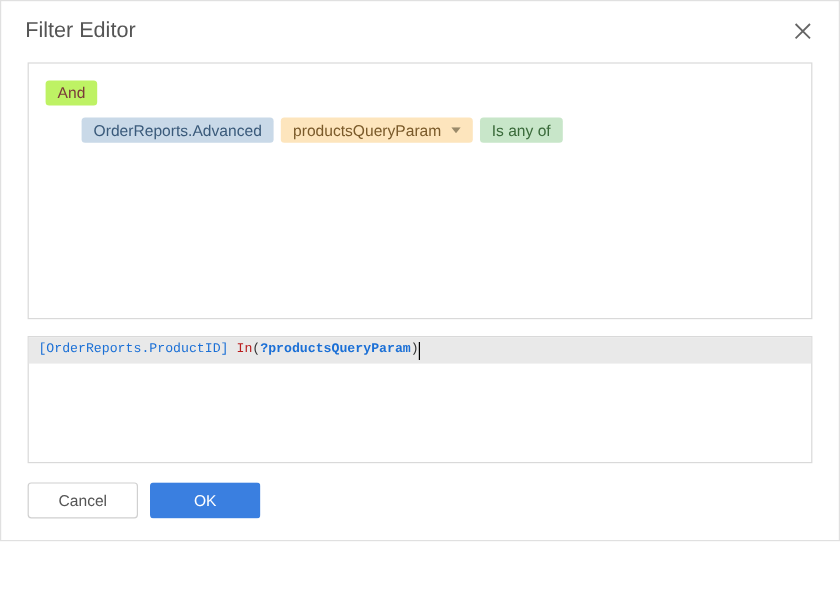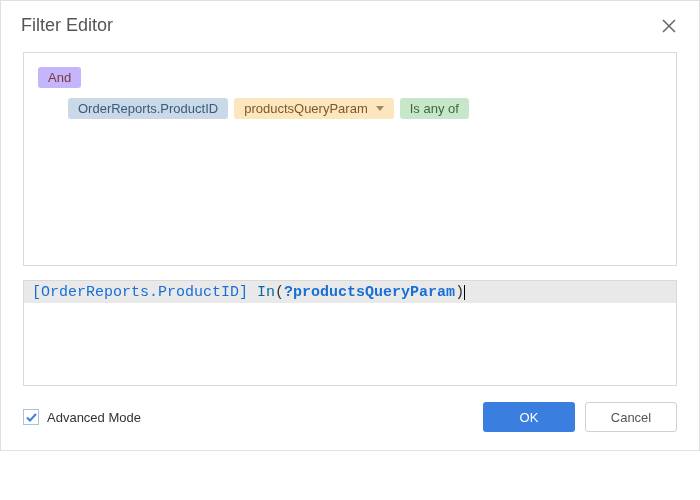--- a/index.html
+++ b/index.html
@@ -49,21 +49,21 @@
       gap: 14px;
     }
     .visual-panel {
       border: 1px solid #d9d9d9;
       min-height: 214px;
       padding: 14px 14px;
       background: #fff;
     }
     .group-op {
       display: inline-block;
-      background: #c4b5fd;
+      background: #bef264;
       color: #7a3a3a;
       padding: 3px 10px;
       border-radius: 3px;
       font-size: 13px;
       cursor: pointer;
     }
     .condition-row {
       margin-top: 10px;
       margin-left: 30px;
       display: flex;
@@ -93,28 +93,28 @@
     .expr-panel {
       border: 1px solid #d9d9d9;
       height: 106px;
       background: #fff;
       position: relative;
     }
     .expr-line {
       background: #e9e9e9;
       padding: 4px 8px;
       font-family: Consolas, "Courier New", monospace;
-      font-size: 15px;
-      display: flex;
-      align-items: center;
+      font-size: 11px;
+      display: flex;
+      align-items: flex-start;
       white-space: pre;
       height: 22px;
     }
     .tok-field { color: #1a6fd6; }
-    .tok-func { color: #0369a1; }
+    .tok-func { color: #b91c1c; }
     .tok-param { color: #1a6fd6; font-weight: bold; }
     .tok-punc { color: #333; }
     .caret {
       display: inline-block;
       width: 1px;
       height: 15px;
       background: #000;
       margin-left: 0;
       vertical-align: middle;
     }
@@ -165,47 +165,39 @@
       <svg viewBox="0 0 14 14">
           <path d="M1 1 L13 13 M13 1 L1 13"></path>
         </svg>
     </div>
   </div>
 
   <div class="body">
     <div class="visual-panel">
       <span class="group-op">And</span>
       <div class="condition-row">
-        <span class="chip chip-field">OrderReports.ProductID</span>
+        <span class="chip chip-field">OrderReports.Advanced</span>
         <span class="chip chip-value">
           <span>productsQueryParam</span>
           <span class="chevron">
             <svg viewBox="0 0 8 5">
                 <path d="M0 0 L4 5 L8 0 Z"></path>
               </svg>
           </span>
         </span>
         <span class="chip chip-op">Is any of</span>
       </div>
     </div>
 
     <div class="expr-panel">
       <div class="expr-line">
         <span class="tok-field">[OrderReports.ProductID]</span><span> </span><span class="tok-func">In</span><span class="tok-punc">(</span><span class="tok-param">?productsQueryParam</span><span class="tok-punc">)</span><span class="caret"></span>
       </div>
     </div>
   </div>
 
   <div class="footer">
-    <div class="adv-mode">
-      <span class="checkbox">
-        <svg viewBox="0 0 11 9">
-            <path d="M1 4.5 L4 7.5 L10 1"></path>
-          </svg>
-      </span>
-      <span>Advanced Mode</span>
-    </div>
     <div class="btn-group">
+      <div class="btn btn-secondary">Cancel</div>
       <div class="btn btn-primary">OK</div>
-      <div class="btn btn-secondary">Cancel</div>
     </div>
   </div>
 </div>
 
 </body></html>

